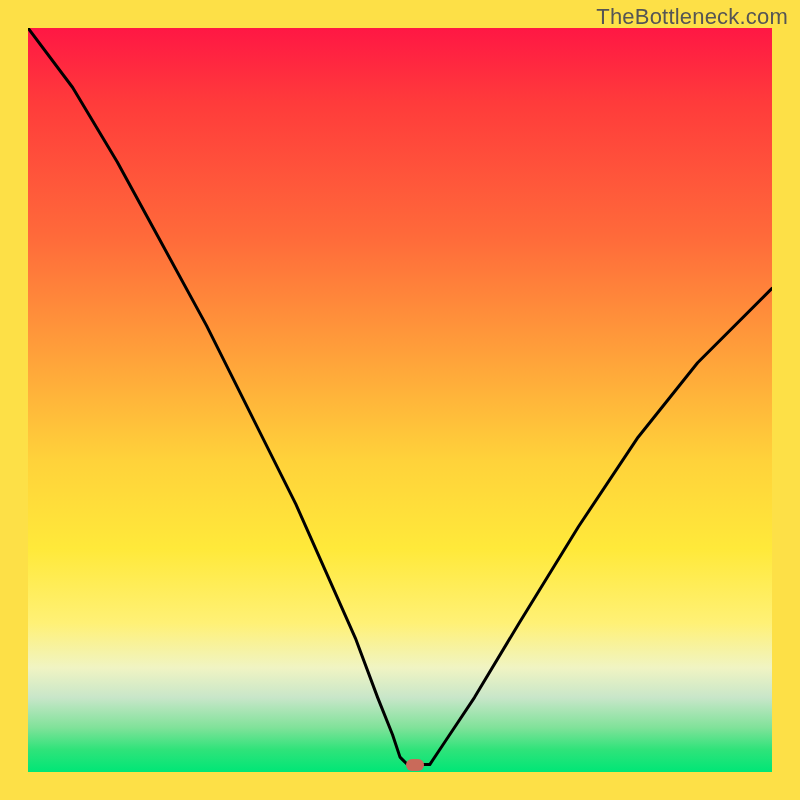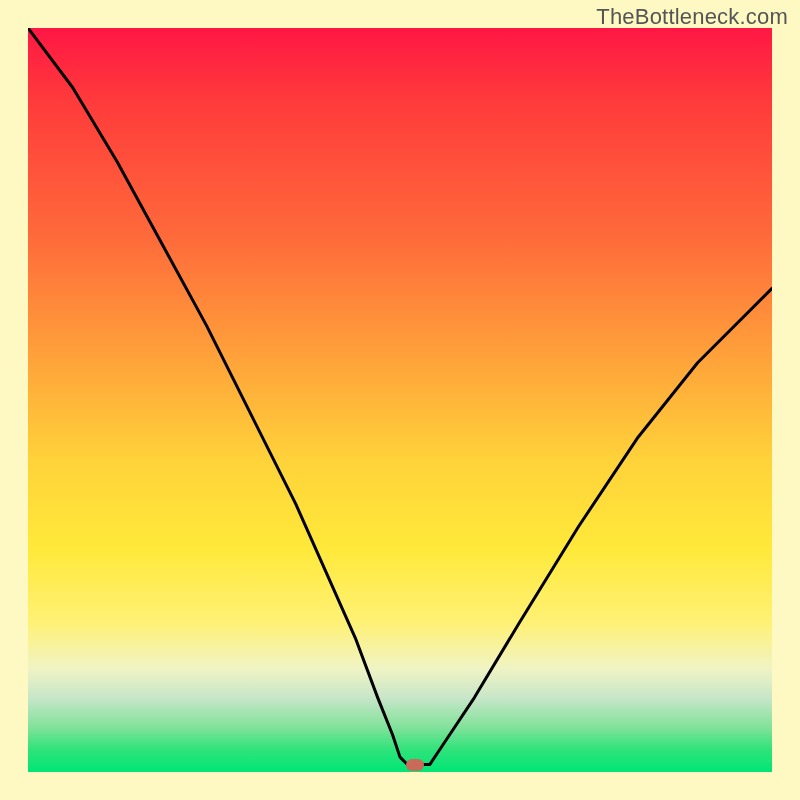--- a/index.html
+++ b/index.html
@@ -8,21 +8,21 @@
     width: 800px;
     height: 800px;
     overflow: hidden;
     background: #000;
     font-family: Arial, Helvetica, sans-serif;
   }
   .frame {
     position: relative;
     width: 800px;
     height: 800px;
-    background: #fef9c3;
+    background: #fde047;
   }
   .watermark {
     position: absolute;
     top: 4px;
     right: 12px;
     font-size: 22px;
     font-weight: 400;
     color: #555;
     letter-spacing: 0.2px;
     z-index: 10;

